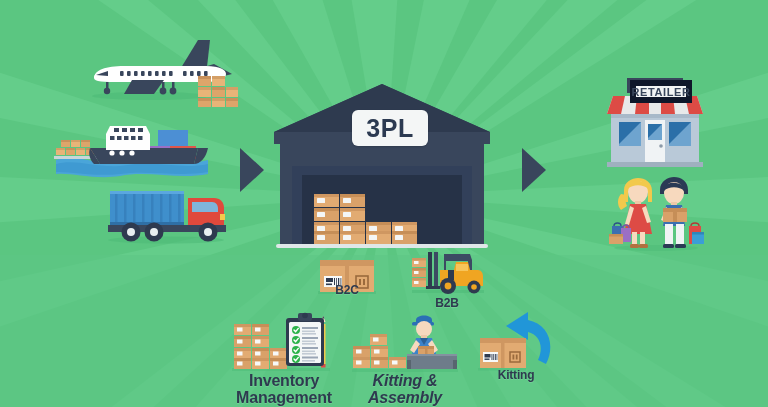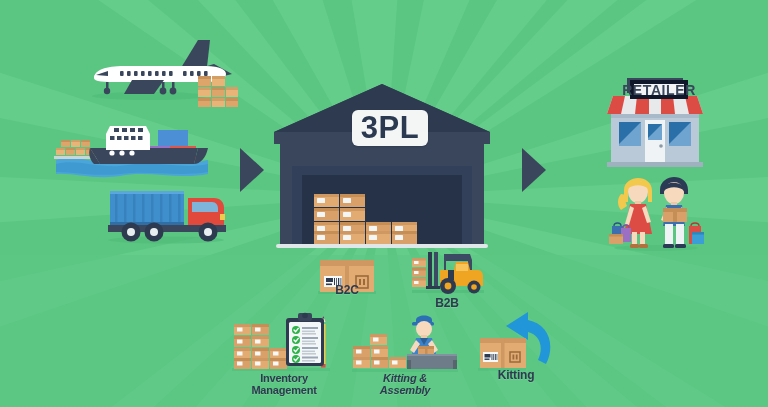--- a/index.html
+++ b/index.html
@@ -23,45 +23,45 @@
     position: absolute;
     color: #2e3a4f;
     font-weight: bold;
     text-align: center;
     line-height: 1.05;
     letter-spacing: -0.2px;
     white-space: pre-line;
     text-shadow: 0 1px 0 rgba(255,255,255,0.12);
   }
   .lbl-lg { font-size: 12px; }
-  .lbl-md { font-size: 11px; }
+  .lbl-md { font-size: 16px; }
 
   .sign-3pl {
     position: absolute;
     background: #f4f6f6;
     border-radius: 6px;
     display: flex;
     align-items: center;
     justify-content: center;
     color: #2c3a51;
     font-weight: bold;
-    font-size: 31px;
+    font-size: 25px;
     letter-spacing: 0.5px;
     box-shadow: 0 1px 2px rgba(0,0,0,0.15);
   }
   .retailer-sign {
     position: absolute;
     background: #f2f4f5;
-    border: 4px solid #0f172a;
+    border: 6px solid #0f172a;
     display: flex;
     align-items: center;
     justify-content: center;
     color: #39465c;
     font-weight: bold;
-    font-size: 14px;
+    font-size: 11px;
     letter-spacing: 0.6px;
   }
 </style>
 </head>
 <body>
 
 <div id="stage">
 
   <svg class="layer" viewBox="0 0 768 407" width="768" height="407" preserveAspectRatio="none">
     <rect x="0" y="0" width="768" height="407" fill="#5bc681"></rect>

